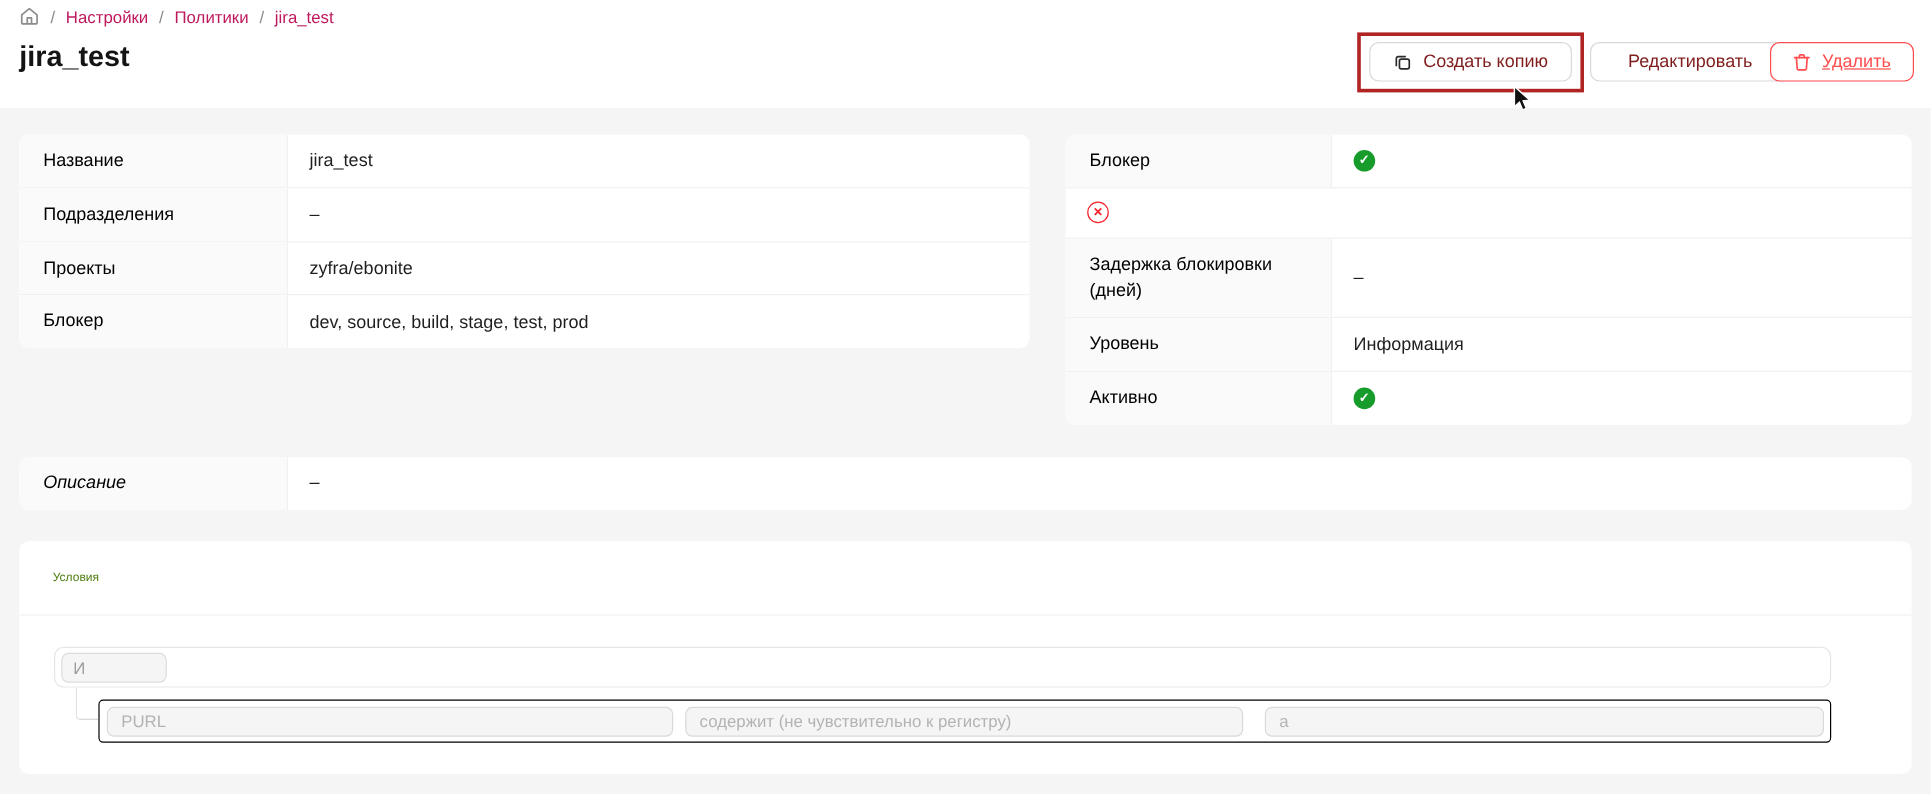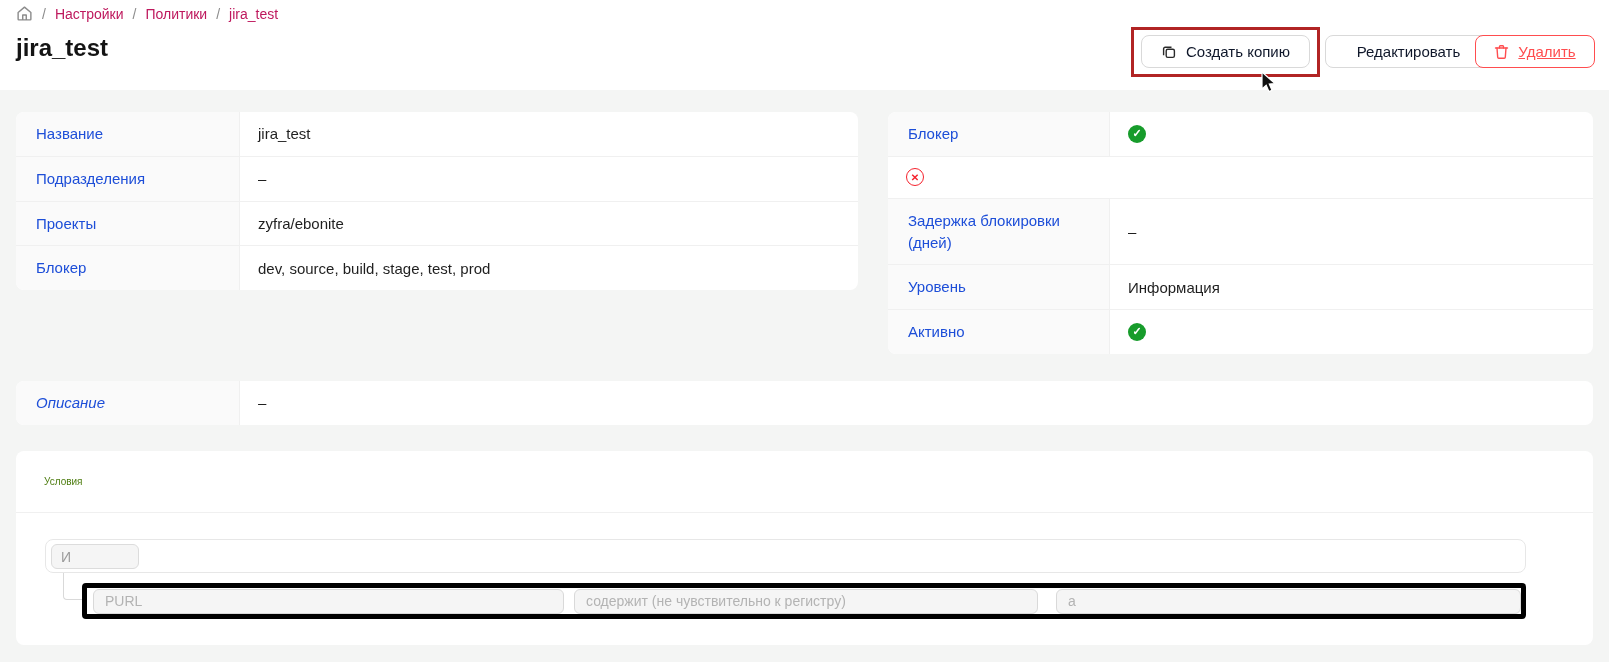--- a/index.html
+++ b/index.html
@@ -11,36 +11,36 @@
   
   .header { position:absolute; top:0; left:0; width:1609px; height:90px; background:#fff; }
   .breadcrumb { position:absolute; top:5px; left:16px; display:flex; align-items:center; gap:9px;
     font-size:14px; color:#8c8c8c; }
   .breadcrumb .sep { color:#8c8c8c; }
   .breadcrumb .crumb { color:#be185d; cursor:pointer; }
   .home-ic { display:flex; align-items:center; color:#8c8c8c; }
   .page-title { position:absolute; top:34px; left:16px; font-size:24px; font-weight:700; color:#141414; }
 
   .btn { position:absolute; top:35px; height:33px; display:flex; align-items:center; justify-content:center;
-    gap:9px; background:#fff; border:1px solid #d9d9d9; border-radius:8px; font-size:15px; color:#0f172a;
+    gap:9px; background:#fff; border:1px solid #d9d9d9; border-radius:8px; font-size:15px; color:#7f1d1d;
     cursor:pointer; }
   .btn-copy   { left:1141px; width:169px; }
   .btn-edit   { left:1325px; width:167px; }
   .btn-delete { left:1475px; width:120px; border-color:#ff4d4f; color:#ff4d4f;text-decoration:underline; }
   .annotation-box { position:absolute; left:1131px; top:27px; width:189px; height:50px;
     border:3px solid #b12424; pointer-events:none; z-index:5; }
 
   
   .content-bg { position:absolute; top:90px; left:0; width:1609px; height:572px; background:#f4f5f4; }
 
   
   .card { position:absolute; background:#fff; border-radius:8px; overflow:hidden; }
   .kv-row { display:grid; border-bottom:1px solid #f0f0f0; }
   .kv-row:last-child { border-bottom:none; }
-  .kv-label { background:#fafafa; border-right:1px solid #f0f0f0; color:#1d4ed8; font-size:15px;
+  .kv-label { background:#fafafa; border-right:1px solid #f0f0f0; color:#000000; font-size:15px;
     padding:11px 14px 11px 20px; display:flex; align-items:center; line-height:1.45; }
   .kv-value { color:#1f1f1f; font-size:15px; padding:11px 14px 11px 18px; display:flex; align-items:center; }
   .table-left  { left:16px;  top:112px; width:842px;  }
   .table-left  .kv-row { grid-template-columns:224px 1fr; min-height:42px; }
   .table-right { left:888px; top:112px; width:705px;  }
   .table-right .kv-row { grid-template-columns:222px 1fr; min-height:42px; }
   .table-desc  { left:16px;  top:381px; width:1577px;font-style:italic; }
   .table-desc  .kv-row { grid-template-columns:224px 1fr; min-height:41px; }
 
   .icon-check { width:18px; height:18px; border-radius:50%; background:#179c2b; color:#fff;
@@ -56,21 +56,21 @@
   .cond-body { position:relative; height:132px; }
 
   .group-box { position:absolute; left:29px; top:26px; width:1481px; height:34px;
     border:1px solid #e7e7e7; border-radius:8px; }
   .op-tag { position:absolute; left:5px; top:4px; width:88px; height:25px; background:#f5f5f5;
     border:1px solid #dcdcdc; border-radius:6px; display:flex; align-items:center; padding-left:9px;
     font-size:14px; color:#9c9c9c; }
   .connector { position:absolute; left:47px; top:60px; width:19px; height:27px;
     border-left:1px solid #d9d9d9; border-bottom:1px solid #d9d9d9; border-bottom-left-radius:4px; }
   .rule-box { position:absolute; left:66px; top:70px; width:1444px; height:36px;
-    border:5px solid #000000; border-radius:4px; display:flex; align-items:center; padding-left:6px; }
+    border:1px solid #000000; border-radius:4px; display:flex; align-items:center; padding-left:6px; }
   .rule-field { height:25px; background:#f5f5f5; border:1px solid #d9d9d9; border-radius:6px;
     display:flex; align-items:center; padding:0 11px; font-size:14px; color:#b3b3b3; overflow:hidden;
     white-space:nowrap; }
   .rf-field { width:472px; }
   .rf-op    { width:465px; margin-left:10px; }
   .rf-val   { width:466px; margin-left:18px; }
 
   .cursor { position:absolute; left:1258px; top:70px; z-index:9; pointer-events:none; }
   svg.ic { display:block; }
 </style>

